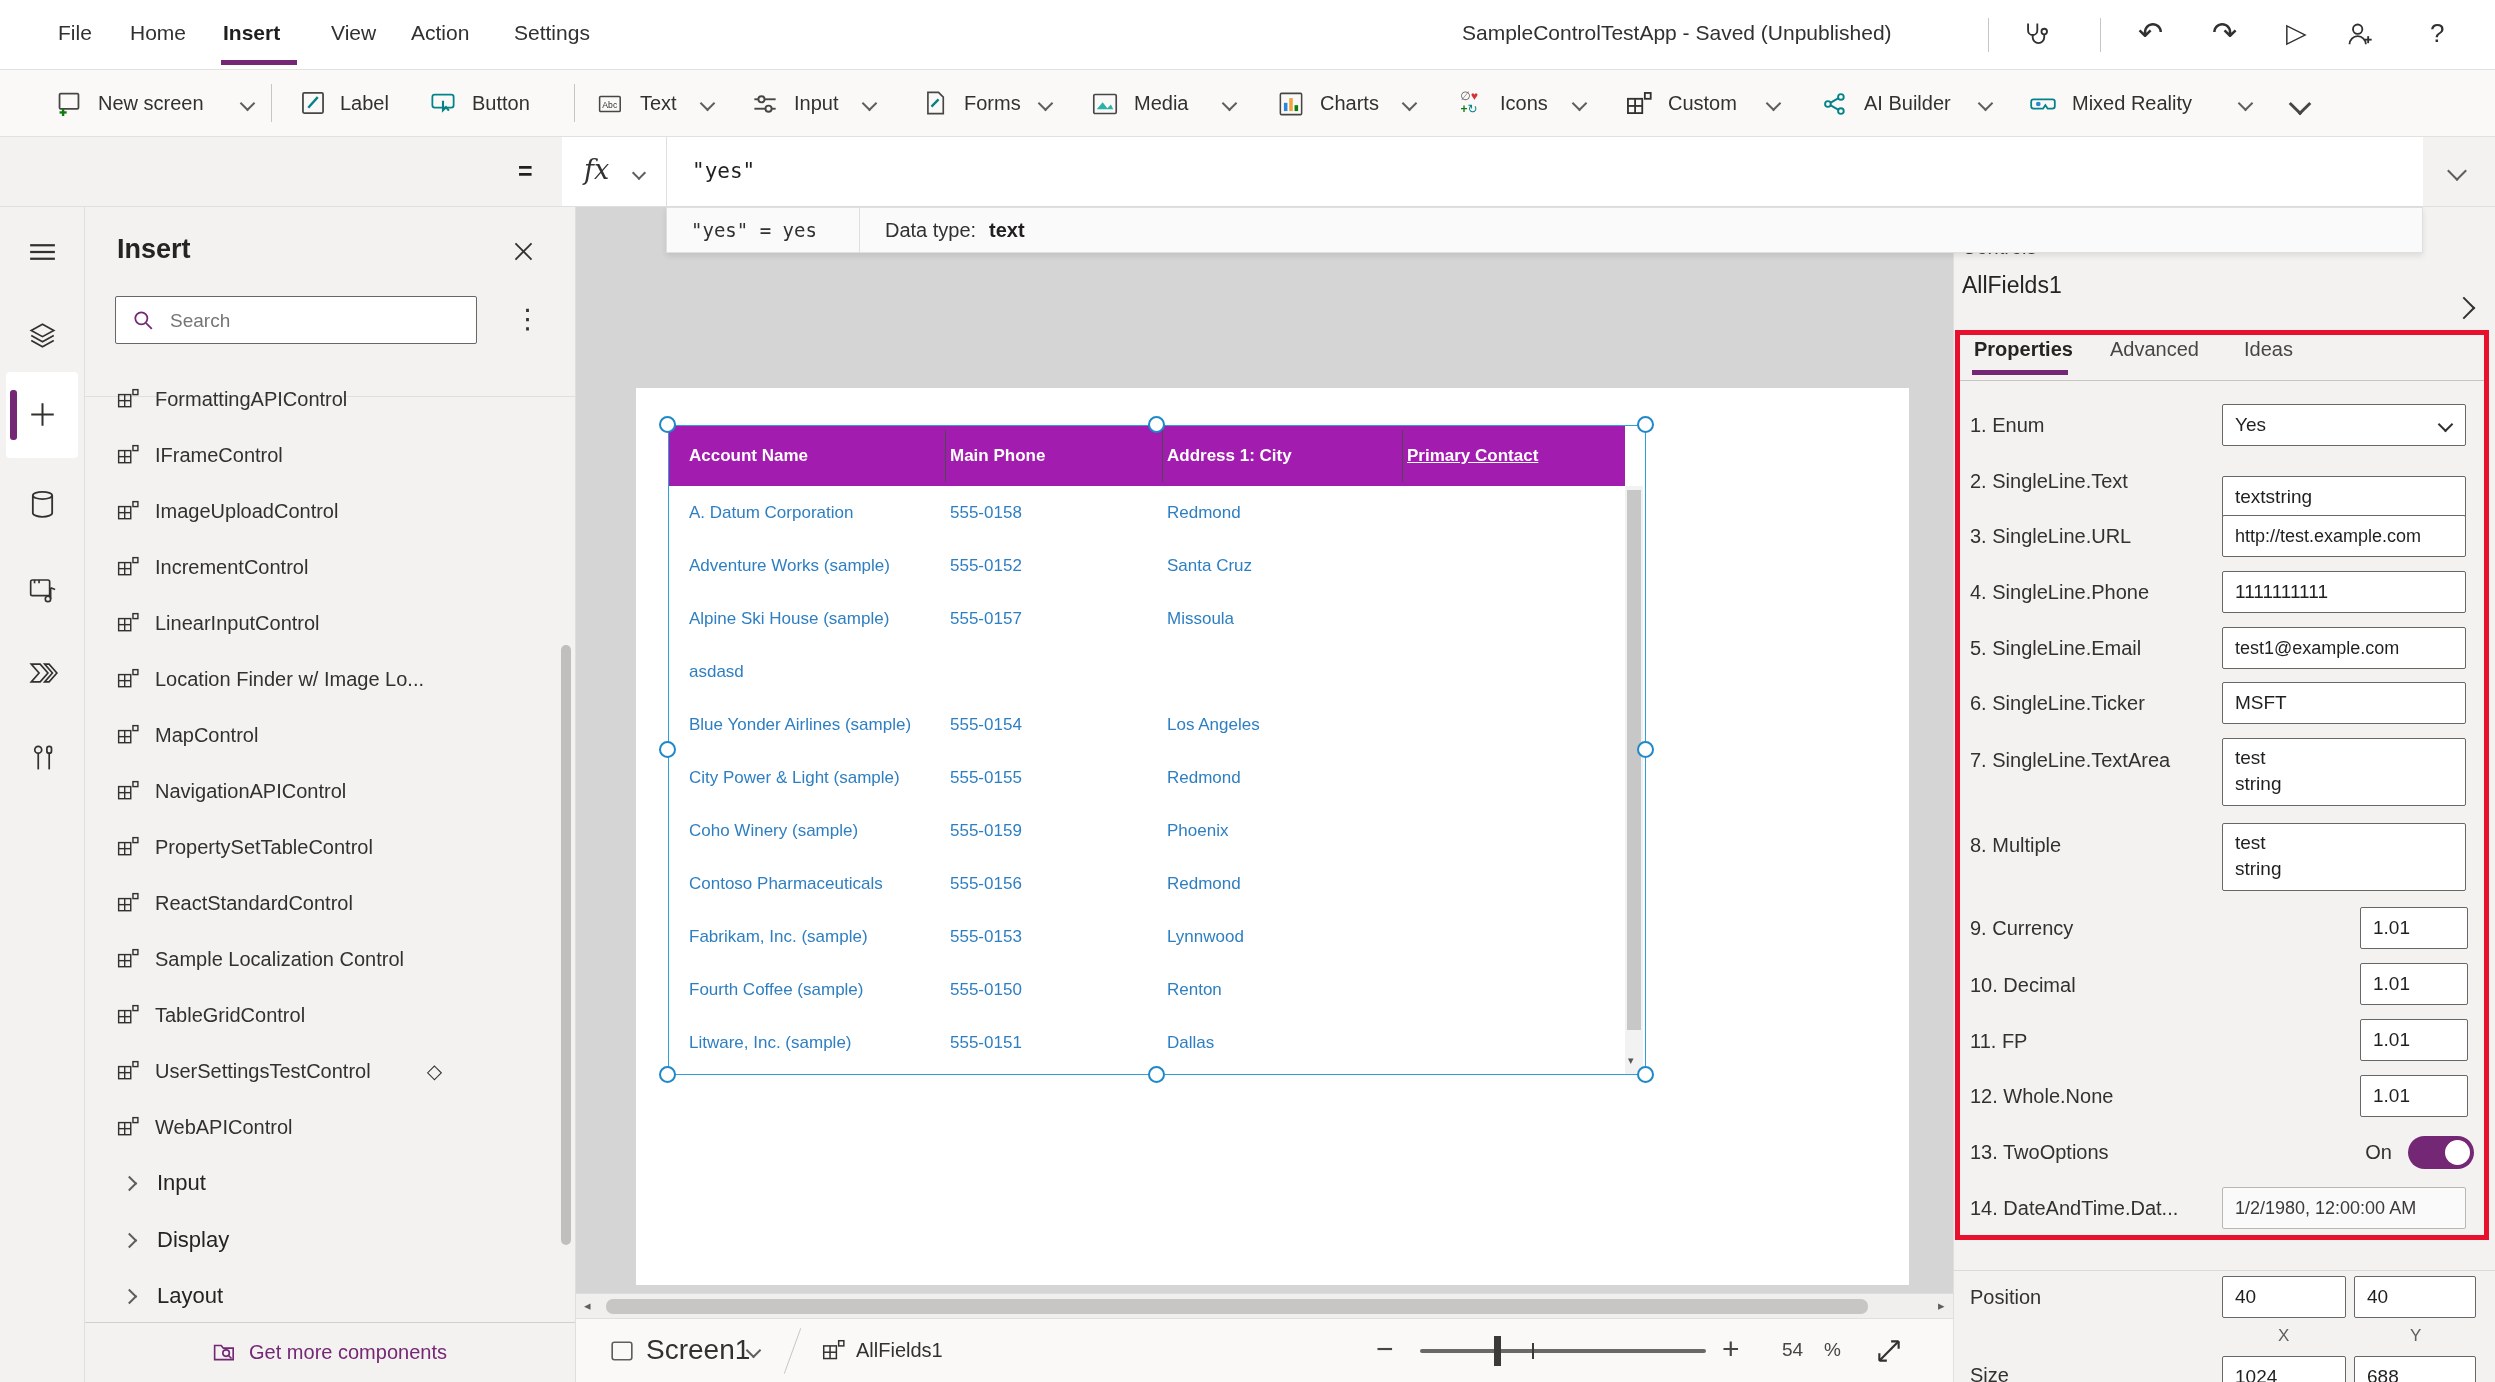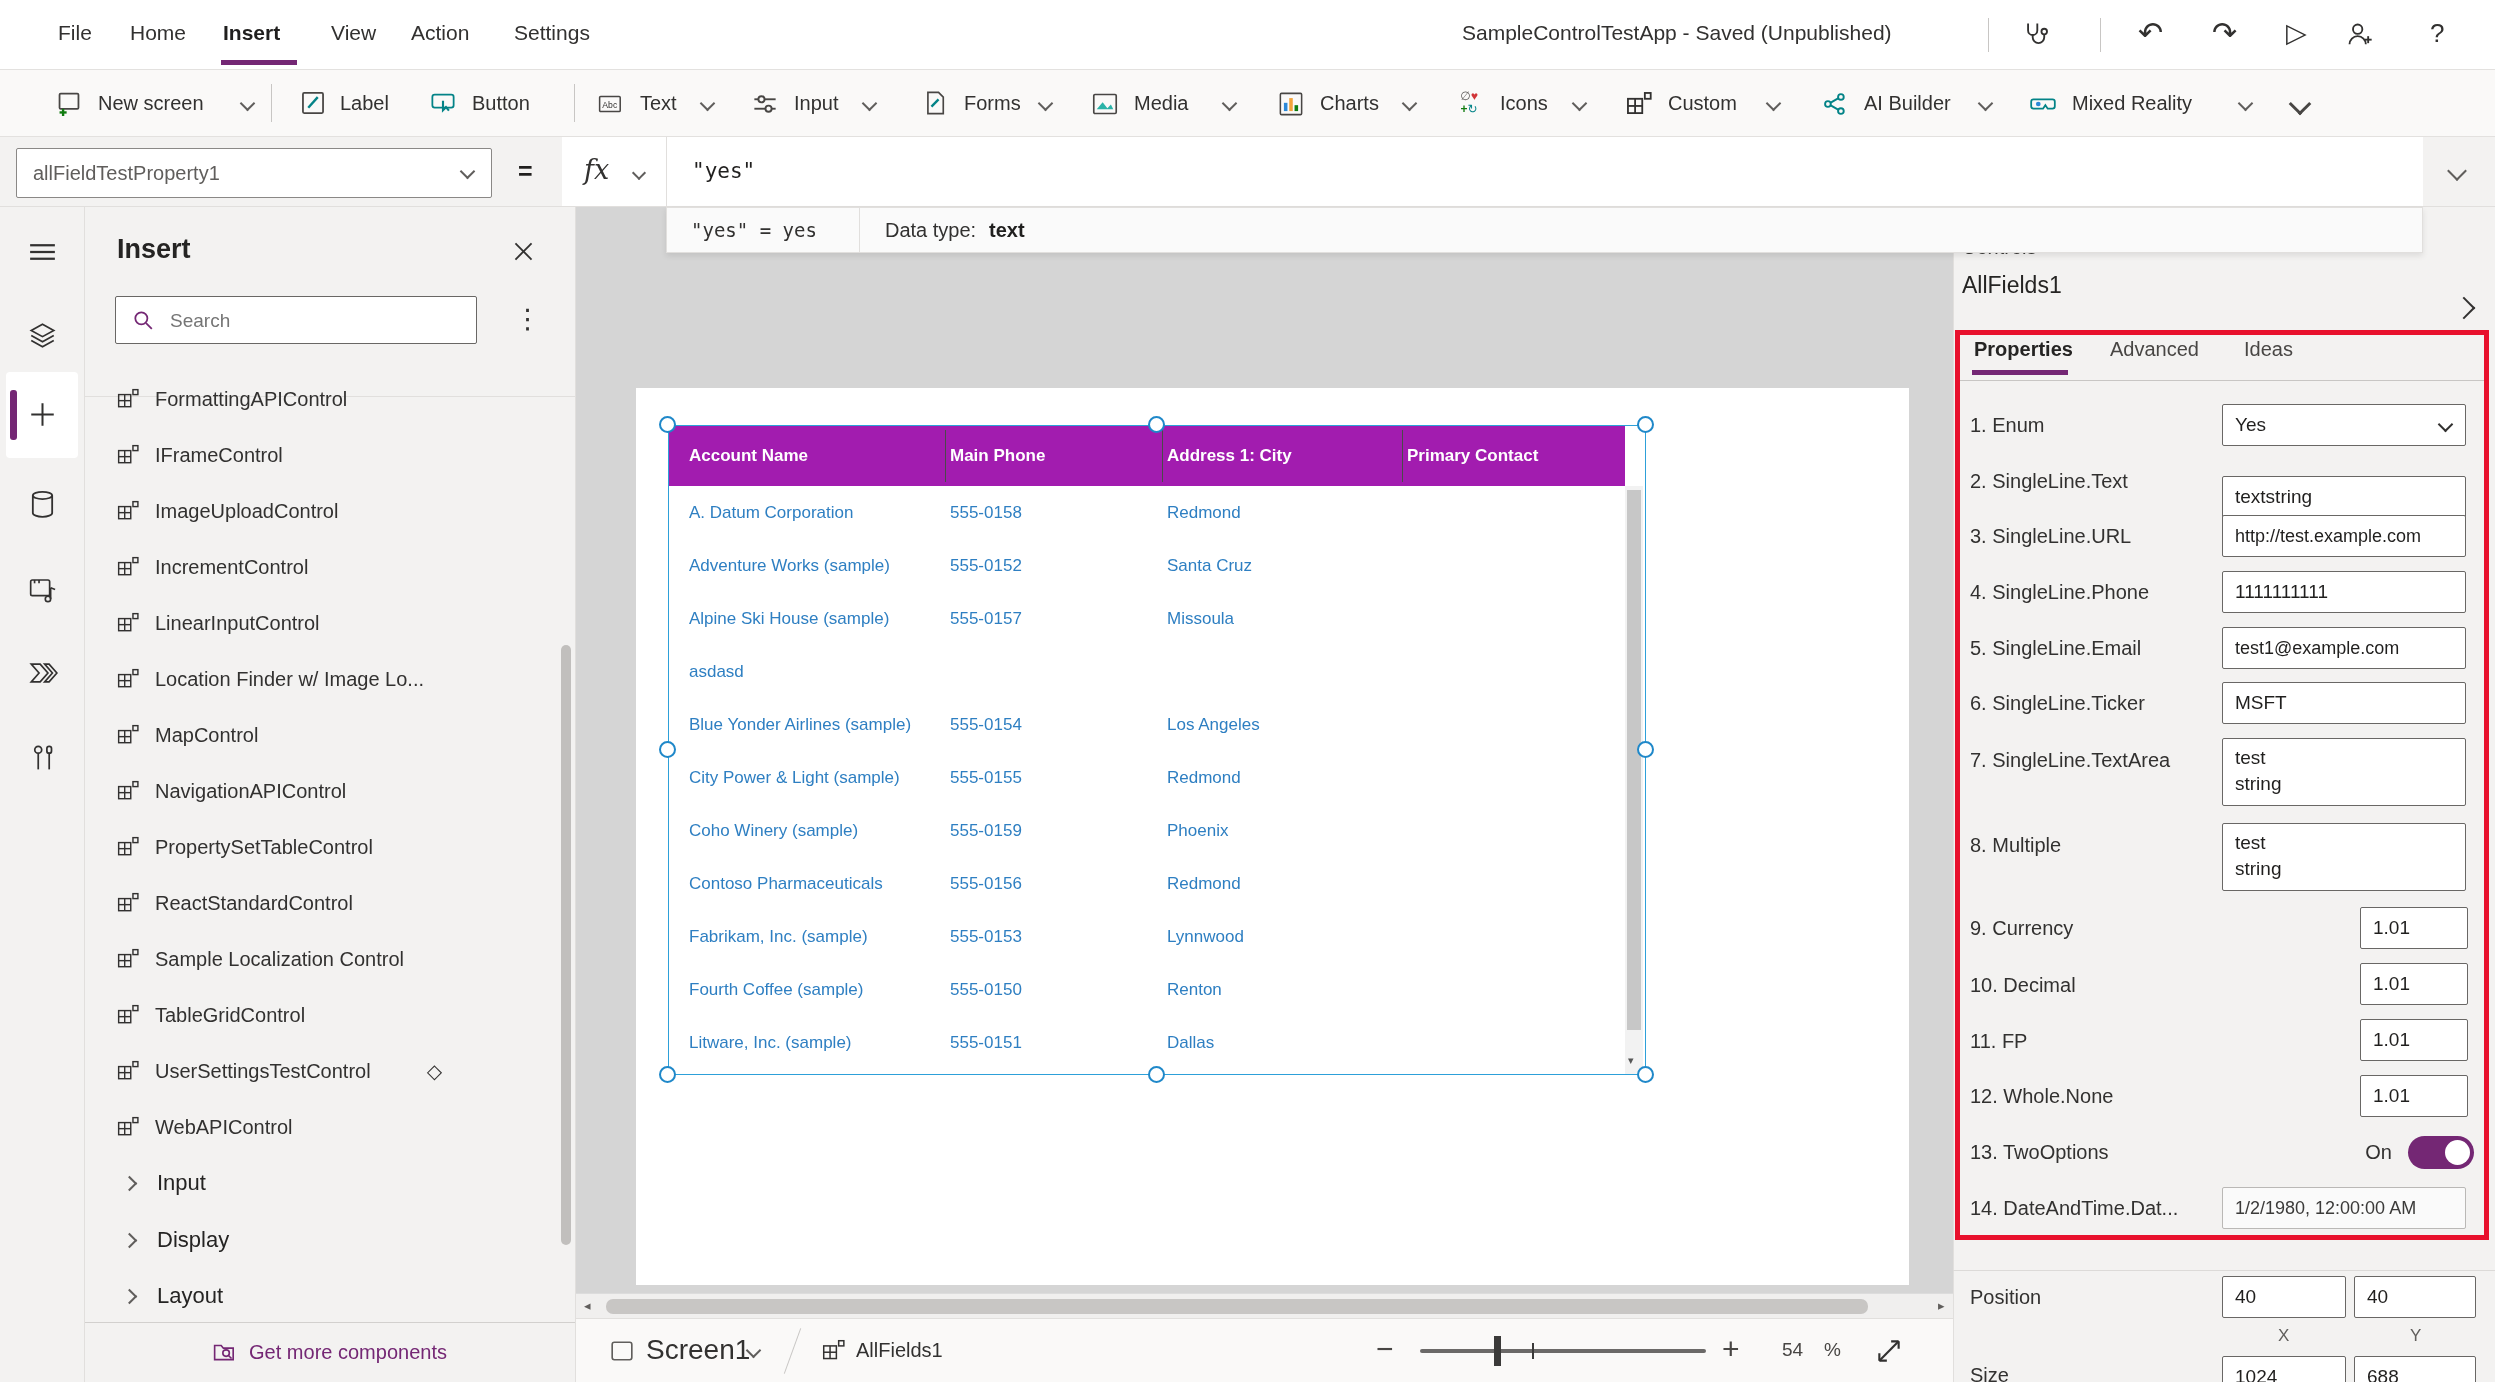--- a/index.html
+++ b/index.html
@@ -188,24 +188,20 @@
     <svg width="26" height="26" viewBox="0 0 22 22" fill="none" stroke="#038387" stroke-width="1.5">
       <path d="M3 7 h16 a2 2 0 0 1 2 2 v4 a2 2 0 0 1 -2 2 h-4 l-2 -3 -2 3 H3 a2 2 0 0 1 -2 -2 V9 a2 2 0 0 1 2 -2z"></path>
       <circle cx="7" cy="11" r="2" fill="#2b88d8" stroke="none"></circle>
     </svg>
   </div>
   <div class="rb" style="left:2072px;">Mixed Reality</div>
   <div class="cvd" style="left:2240px;top:98px;"></div>
 
   <div class="cvd" style="left:2292px;top:96px;width:13px;height:13px;border-width:3px;border-color:#484644;"></div>
 
-  <div class="a" style="left:16px;top:148px;width:476px;height:50px;background:#fff;border:1px solid #8a8886;border-radius:2px;box-sizing:border-box;">
-    <span class="a" style="left:16px;top:0;line-height:48px;font-size:20px;color:#605e5c;">allFieldTestProperty1</span>
-    <div class="cvd" style="right:18px;top:17px;"></div>
-  </div>
   <div class="a" style="left:518px;top:137px;height:70px;line-height:68px;font-size:25px;color:#201f1e;font-weight:bold;">=</div>
   <div class="a" style="left:584px;top:137px;height:70px;line-height:66px;font-size:27px;font-style:italic;font-family:'DejaVu Serif',serif;color:#323130;">fx</div>
   <div class="cvd" style="left:634px;top:168px;width:8px;height:8px;"></div>
   <div class="vdiv" style="left:666px;top:137px;height:69px;background:#e1dfdd;"></div>
   <div class="a mono" style="left:692px;top:137px;height:70px;line-height:68px;font-size:21px;color:#201f1e;">"yes"</div>
   <div class="cvd" style="left:2450px;top:164px;width:12px;height:12px;"></div>
 
   <div class="ico" style="left:29px;top:240px;">
     <svg width="27" height="24" viewBox="0 0 24 20" stroke="#323130" stroke-width="2" fill="none">
         <line x1="1" y1="4" x2="23" y2="4"></line>
@@ -431,21 +427,21 @@
   <div class="a" style="left:561px;top:645px;width:10px;height:600px;background:#c1bfbd;border-radius:5px;"></div>
 
   <div class="a" style="left:636px;top:388px;width:1273px;height:897px;background:#fff;"></div>
 
   <div class="a" style="left:668px;top:425px;width:978px;height:650px;border:1px solid #2da0d9;box-sizing:border-box;background:#fff;">
 
     <div class="a" style="left:0;top:0;width:956px;height:60px;background:#a21caf;">
       <span class="thead-lbl" style="left:20px;">Account Name</span>
       <span class="thead-lbl" style="left:281px;">Main Phone</span>
       <span class="thead-lbl" style="left:498px;">Address 1: City</span>
-      <span class="thead-lbl" style="left:738px;">Primary Contact</span>
+      <span class="thead-lbl" style="left:738px;text-decoration:underline;">Primary Contact</span>
       <div class="a" style="left:276px;top:4px;width:1px;height:52px;background:#4a4a4a;"></div>
       <div class="a" style="left:493px;top:4px;width:1px;height:52px;background:#4a4a4a;"></div>
       <div class="a" style="left:733px;top:4px;width:1px;height:52px;background:#4a4a4a;"></div>
     </div>
 
     <div class="trow" style="top:60px;">
       <span class="tc" style="left:20px;">A. Datum Corporation</span>
       <span class="tc" style="left:281px;">555-0158</span>
       <span class="tc" style="left:498px;">Redmond</span>
     </div>

